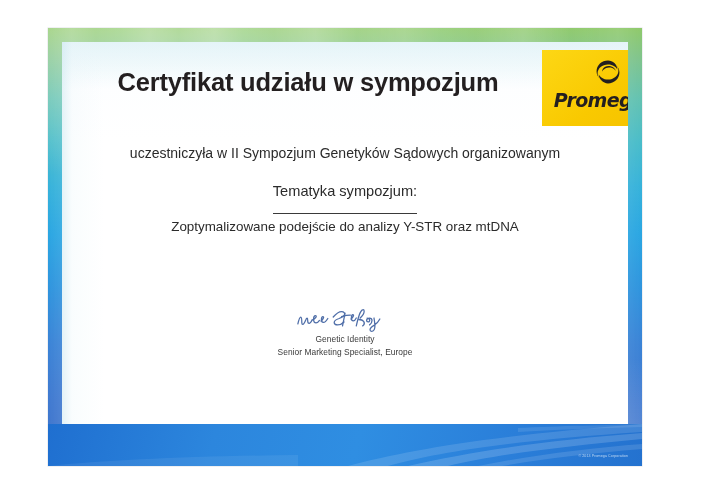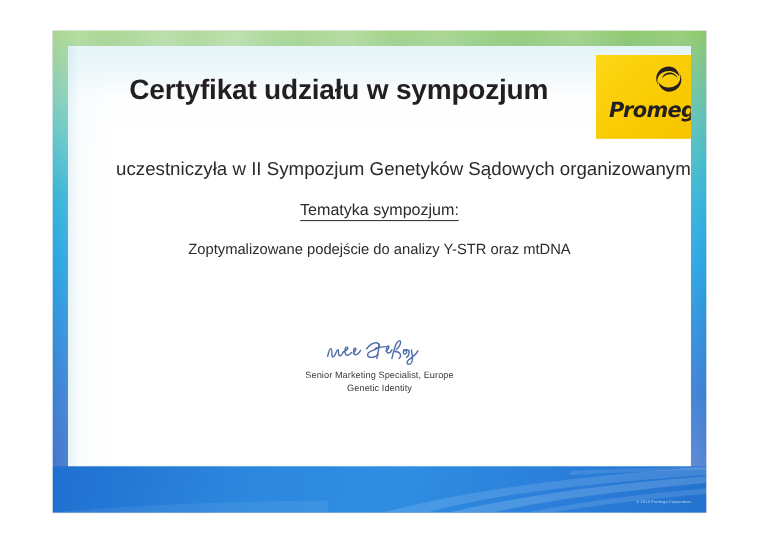--- a/index.html
+++ b/index.html
@@ -171,37 +171,37 @@
   }
   .recipient {
     margin-top: 45px;
     text-align: center;
     font-size: 20.5px;
     font-weight: bold;
     color: #231f20;
     letter-spacing: -0.1px;
   }
   .para {
-    text-align: right;
+    text-align: center;
     color: #2b2b2b;
-    font-size: 17px;
+    font-size: 14px;
     line-height: 21px;
   }
   .para.l1 { margin-top: 17px; }
   .para.l2 { margin-top: 1px; }
 
   .topic-heading {
     margin-top: 19px;
     text-align: center;
     font-size: 14.6px;
     color: #2b2b2b;
   }
   .topic-heading span {
     border-bottom: 1px solid #3a3a3a;
-    padding-bottom: 1px;
+    padding-bottom: 14px;
   }
 
   .topic {
     text-align: center;
     color: #2b2b2b;
     font-size: 13.4px;
   }
   .topic.t1 { margin-top: 20px; }
   .topic.t2 { margin-top: 21px; }
 
@@ -307,22 +307,22 @@
             <path d="M86 26c6-7 11-11 17-11 5 0 7 3 6 6-1 4-6 6-11 8-6 2-10 4-10 8 0 3 3 5 7 5 5 0 9-2 13-6"></path>
             <path d="M110 18c-2 12-4 20-5 26"></path>
             <path d="M103 25c7-2 13-3 18-3"></path>
             <path d="M122 30c2-1 4-3 5-6 1-2 0-3-1-3-2 0-3 3-3 7 0 4 2 6 4 6 2 0 4-2 6-6"></path>
             <path d="M133 44c3-13 5-21 8-27 2-4 4-6 6-6 1 0 2 1 2 3 0 4-3 9-8 14"></path>
             <path d="M138 31c4 0 8 1 10 4 2 3 1 7-2 9"></path>
             <path d="M155 28c2 0 4 1 5 3 1 3-1 5-3 5-2 0-3-1-3-3 0-3 3-5 6-5 3 0 5 2 5 5 0 4-2 7-5 9"></path>
             <path d="M169 28c1 6 2 11 2 15 0 7-3 12-7 12-2 0-3-1-3-3 0-3 3-6 8-9 5-3 9-7 12-13"></path>
           </g>
         </svg>
+        <div class="sig-line">Genetic Identity</div>
         <div class="sig-line first">Senior Marketing Specialist, Europe</div>
-        <div class="sig-line">Genetic Identity</div>
       </div>
     </div>
 
     <div class="footer">
       <svg class="footer-waves" viewBox="0 0 594 42" preserveAspectRatio="none">
         <path d="M300 42C360 26 440 12 594 0v8C470 16 390 28 340 42Z" fill="#ffffff" opacity="0.13"></path>
         <path d="M360 42C420 28 500 16 594 9v6C520 22 450 30 400 42Z" fill="#ffffff" opacity="0.16"></path>
         <path d="M430 42C480 32 540 24 594 20v5c-50 4-100 10-140 17Z" fill="#ffffff" opacity="0.12"></path>
         <path d="M0 42C60 36 150 32 250 31v11Z" fill="#ffffff" opacity="0.07"></path>
         <path d="M470 4c40-2 90-3 124-4v3c-44 1-90 3-124 5Z" fill="#ffffff" opacity="0.10"></path>

